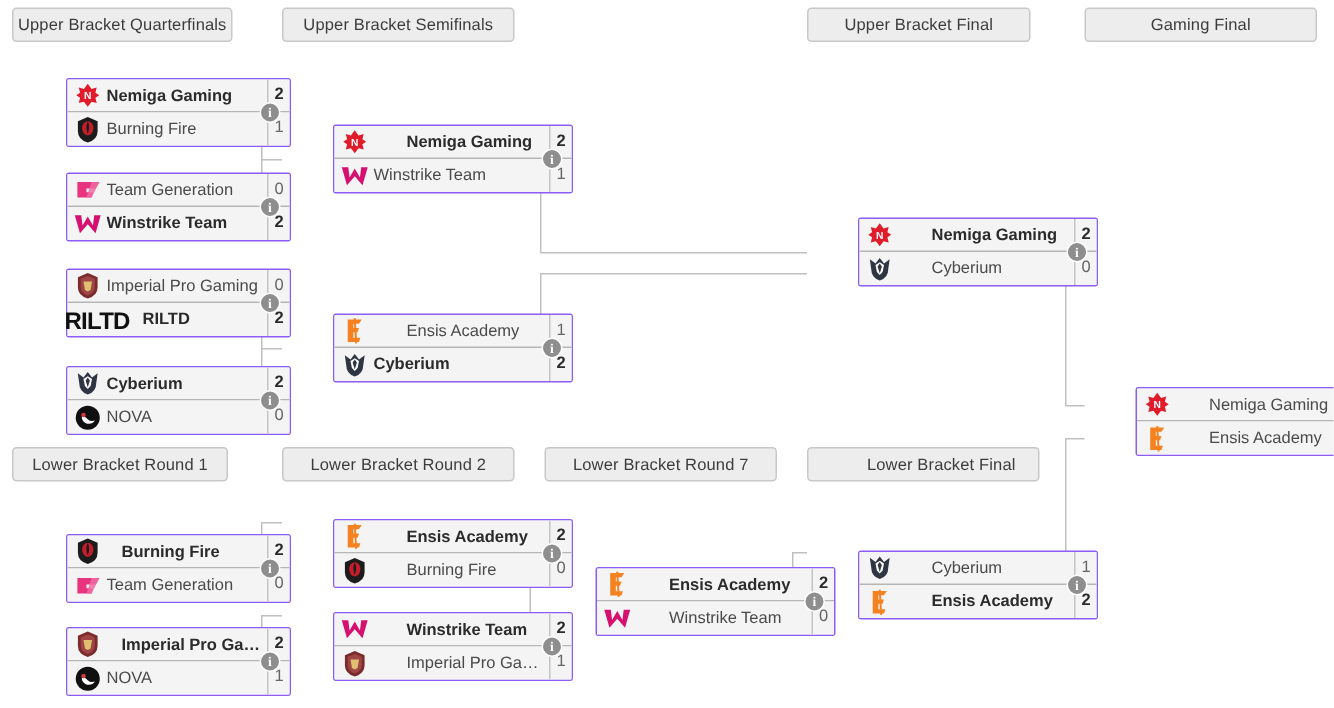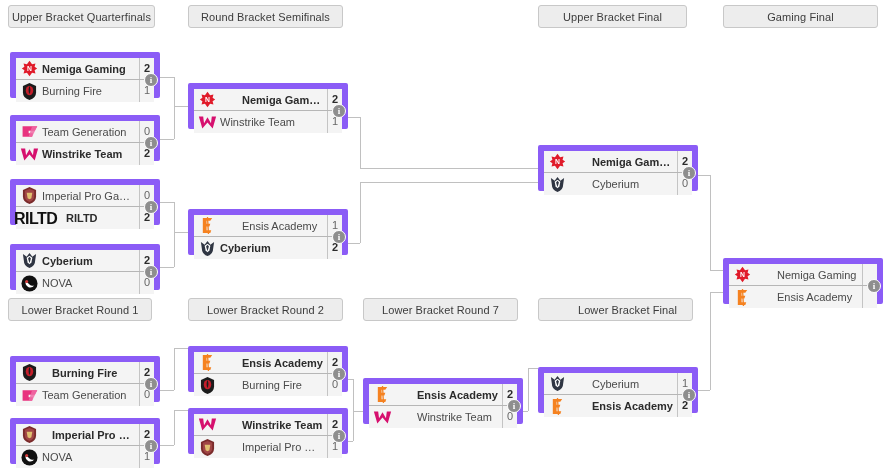--- a/index.html
+++ b/index.html
@@ -30,24 +30,25 @@
     color: #3c3c3c;
     letter-spacing: 0.1px;
     white-space: nowrap;
   }
 
   
   .match {
     position: absolute;
     width: 150px;
     height: 46px;
-    border: 6px solid #8b5cf6;
+    border: 1px solid #8b5cf6;
     border-radius: 2px;
     background: #f4f4f4;
     overflow: visible;
+    margin-left: 34px;
   }
   .match.wide { width: 160px; }
 
   .team-row {
     position: relative;
     height: 22px;
     display: flex;
     align-items: center;
     background: #f4f4f4;
   }
@@ -117,21 +118,21 @@
     background: #c0c0c0;
     z-index: 0;
   }
   .conn.h { height: 1px; }
   .conn.v { width: 1px; }
 </style>
 </head>
 <body>
 
 <div class="round-header" style="left:8px; top:5px; width:147px;">Upper Bracket Quarterfinals</div>
-<div class="round-header" style="left:188px; top:5px; width:155px;">Round Bracket Semifinals</div>
+<div class="round-header" style="left:188px; top:5px; width:155px;">Upper Bracket Semifinals</div>
 <div class="round-header" style="left:538px; top:5px; width:149px;">Upper Bracket Final</div>
 <div class="round-header" style="left:723px; top:5px; width:155px;">Gaming Final</div>
 
 <div class="round-header" style="left:8px; top:298px; width:144px;">Lower Bracket Round 1</div>
 <div class="round-header" style="left:188px; top:298px; width:155px;">Lower Bracket Round 2</div>
 <div class="round-header" style="left:363px; top:298px; width:155px;">Lower Bracket Round 7</div>
 <div class="round-header" style="left:538px; top:298px; width:155px;padding-left:24px;">Lower Bracket Final</div>
 
 <div class="conn h" style="left:160px; top:77px; width:14px;"></div>
 <div class="conn v" style="left:174px; top:77px; height:29px;"></div>

